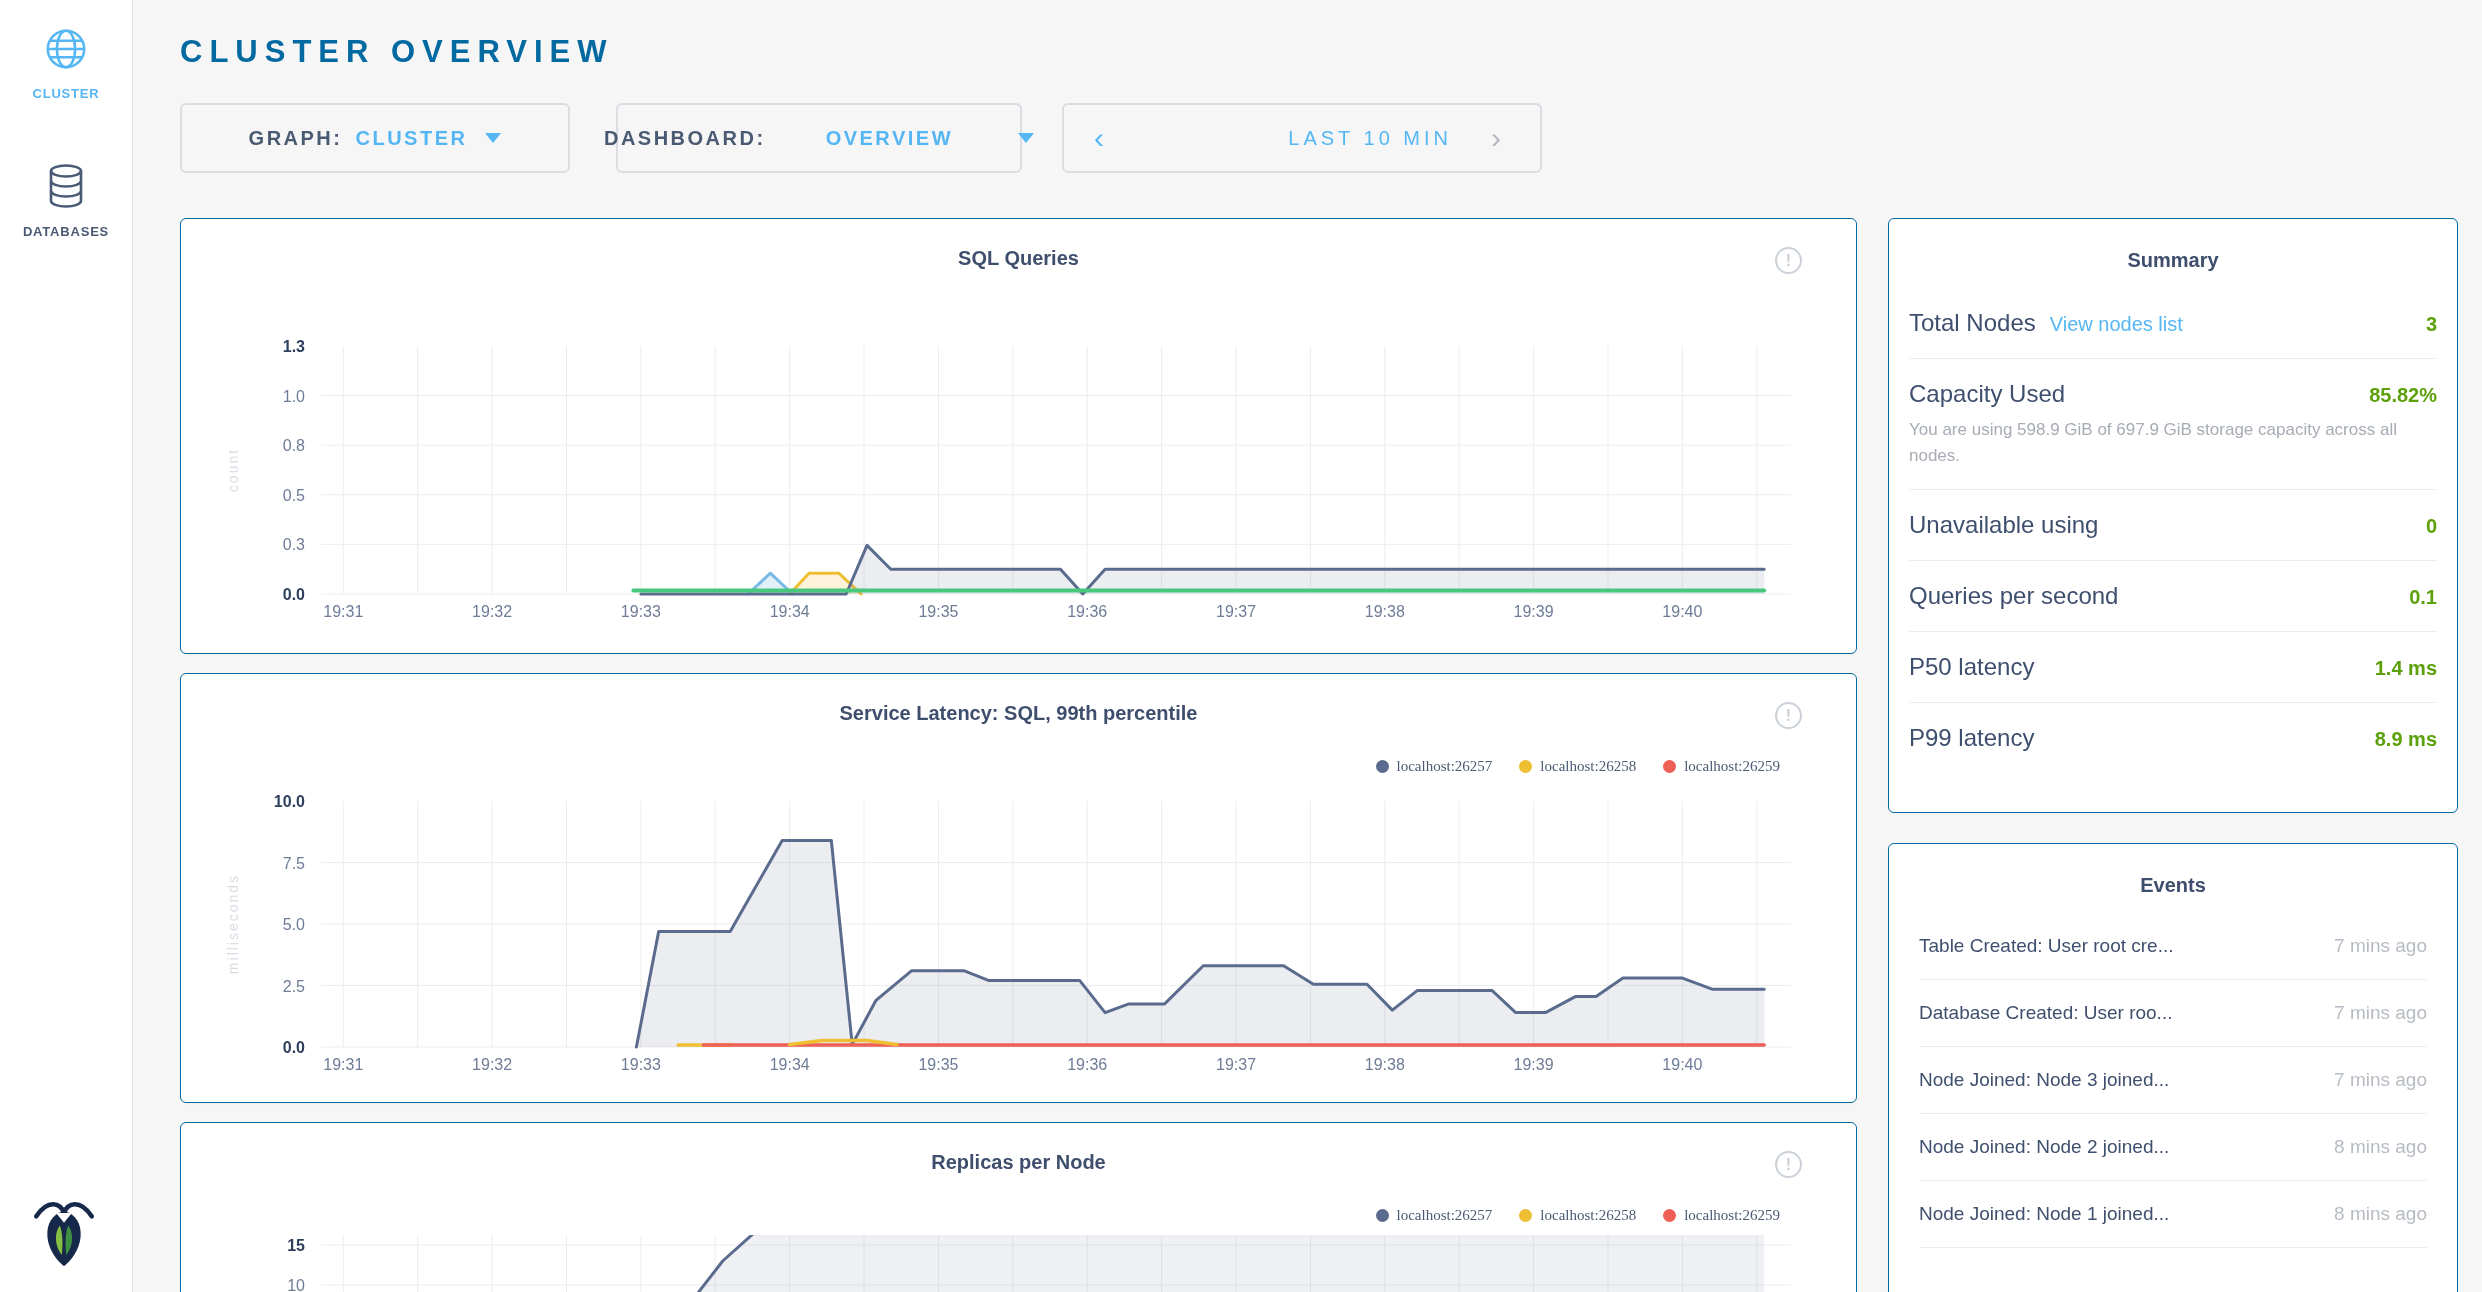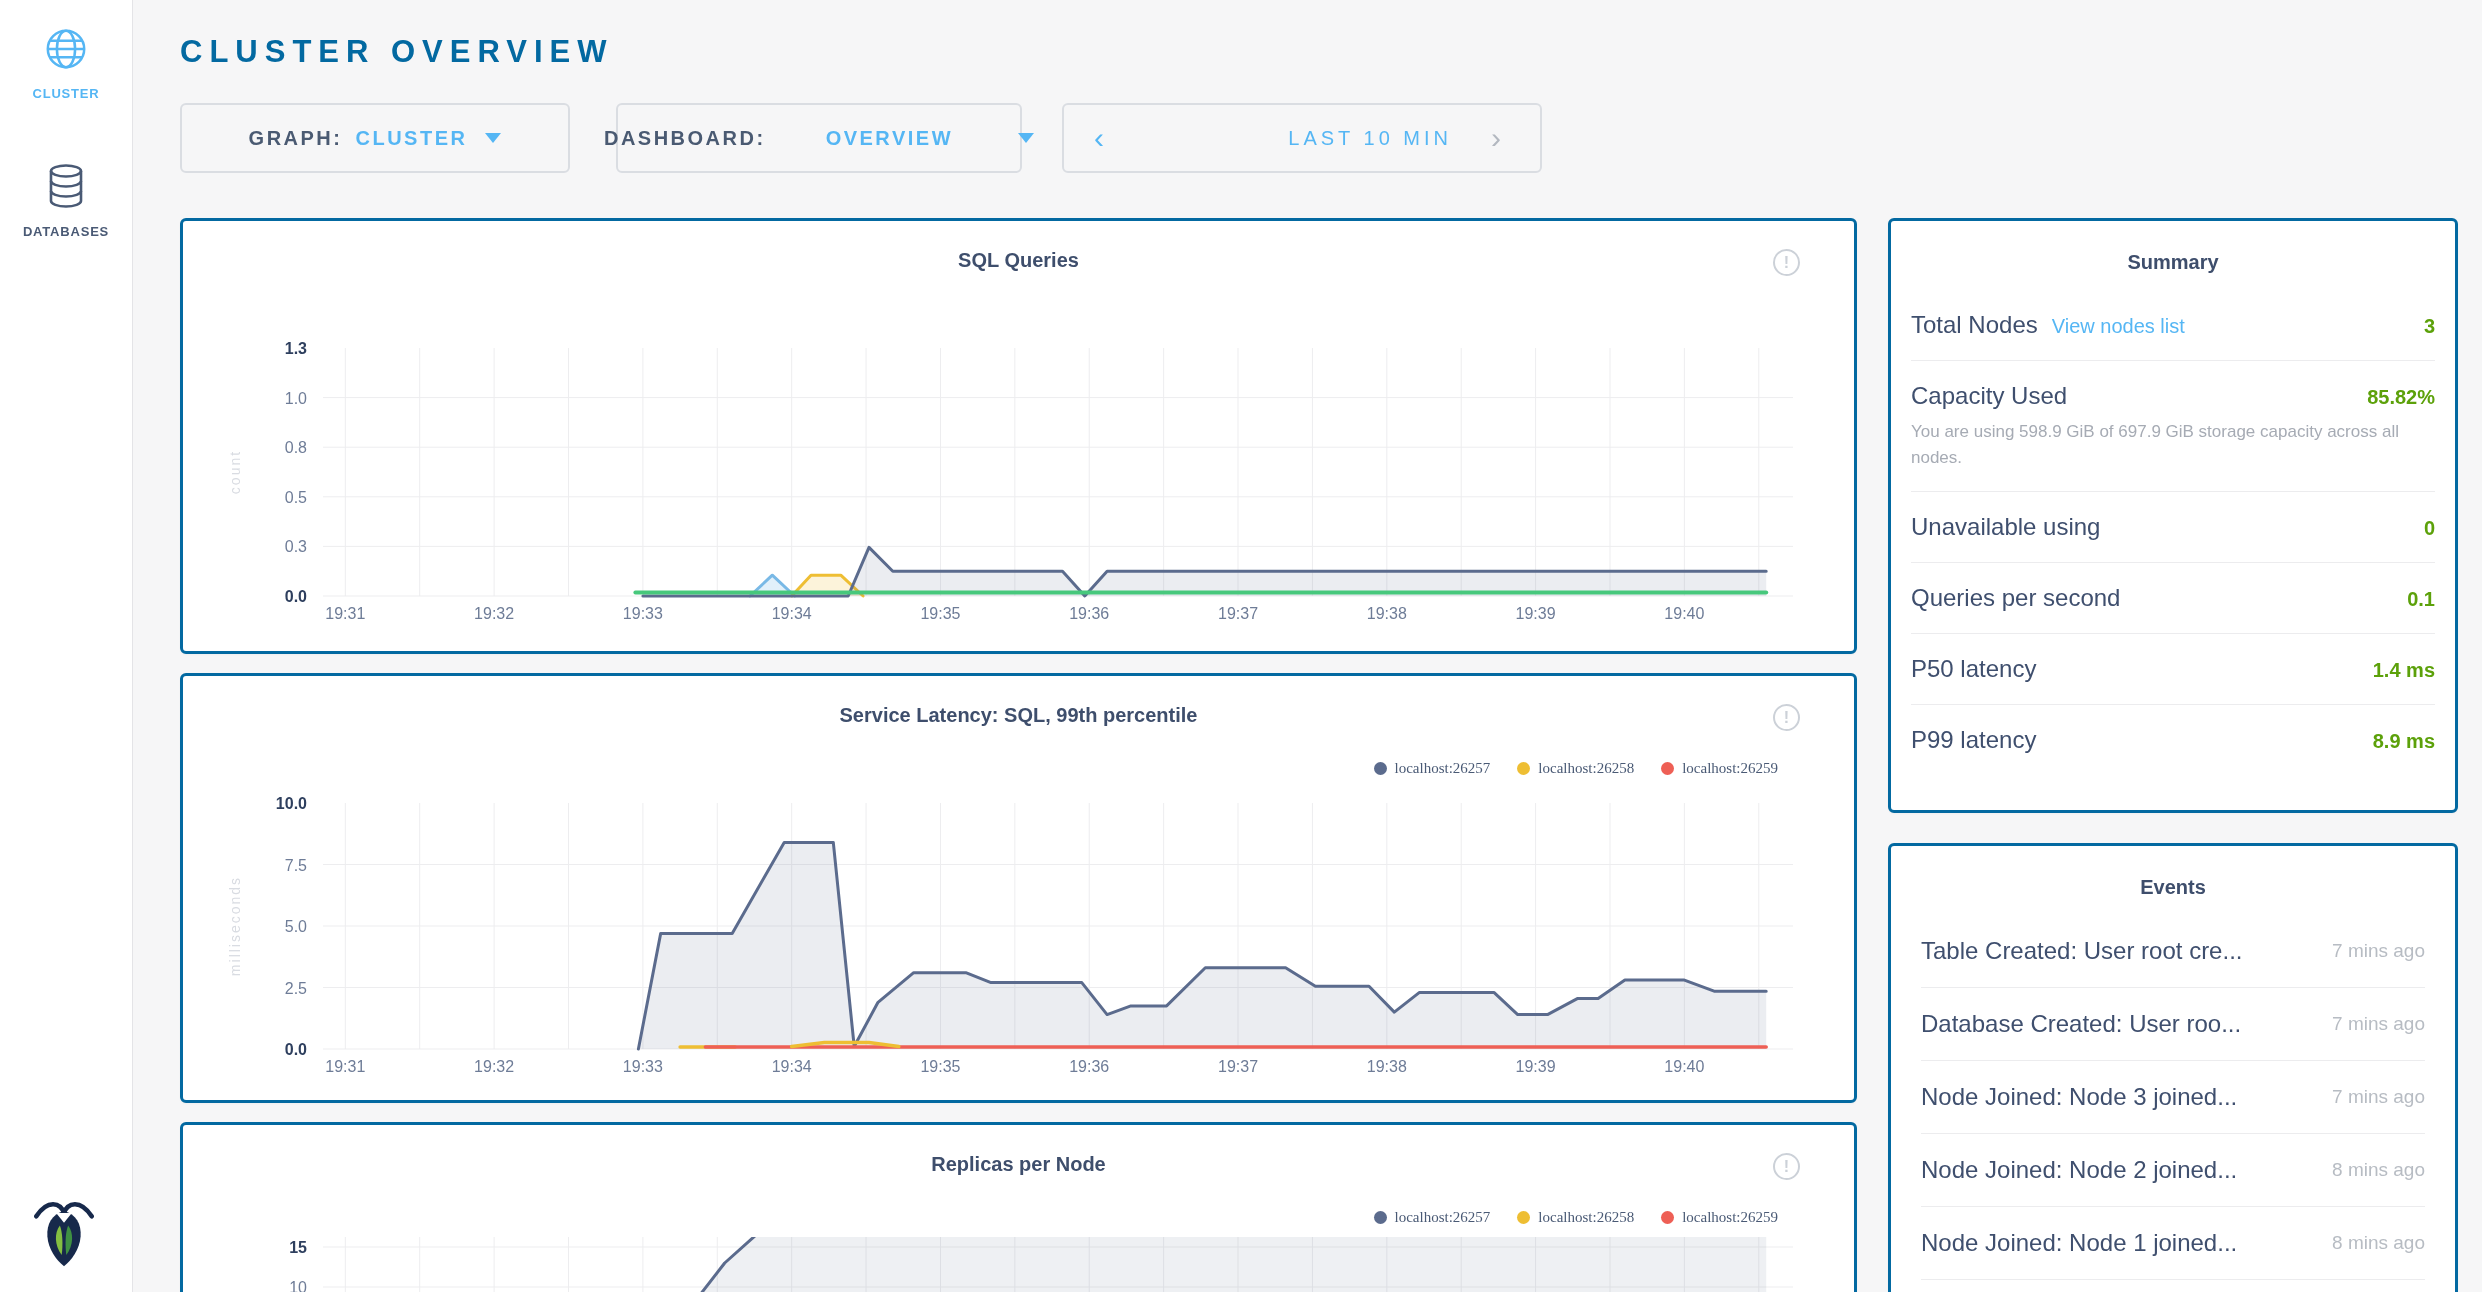--- a/index.html
+++ b/index.html
@@ -34,21 +34,21 @@
                 border-radius:6px; display:flex; overflow:hidden; }
   .timewindow button { border:none; background:transparent; cursor:pointer; }
   .tw-prev { width:70px; border-right:2px solid #dadde2; color:#55b6f4; font-size:30px; }
   .tw-label { flex:1; color:#55b6f4; font-weight:400; font-size:20px; letter-spacing:4px;text-align:right; }
   .tw-next { width:88px; border-left:2px solid #dadde2; background:#f0f0f2; color:#b3b8c0; font-size:30px; }
 
   .content { display:flex; margin-top:45px; align-items:flex-start; }
   .charts-col { width:1677px; }
   .side-col { width:570px; margin-left:31px; }
 
-  .card { background:#fff; border:3px solid #0369a1; border-radius:6px;
+  .card { background:#fff; border:1px solid #0369a1; border-radius:6px;
           box-shadow:0 1px 2px rgba(0,0,0,0.03); }
 
   
   .chart-card { position:relative; overflow:hidden; margin-bottom:19px; }
   .card-title { position:absolute; top:28px; left:0; right:0; text-align:center;
                 font-size:20px; font-weight:700; color:#3e4e6c; }
   .info-icon { position:absolute; top:28px; right:54px; width:27px; height:27px;
                border:2px solid #ccd1d8; border-radius:50%; color:#ccd1d8; font-weight:700;
                font-size:16px; display:flex; align-items:center; justify-content:center; cursor:pointer; }
   .legend { position:absolute; top:84px; right:76px; display:flex; gap:27px; }
@@ -66,21 +66,21 @@
   .summary-card { height:595px; margin-bottom:30px; padding:0 20px; }
   .events-card  { height:640px; padding:0 30px; overflow:hidden; }
   .s-row { display:flex; flex-wrap:wrap; align-items:baseline; padding:21px 0; }
   .s-row + .s-row { border-top:1px solid #ececee; }
   .s-label { font-size:24px; color:#3f4f6e; }
   .s-link { font-size:20px; color:#55b6f4; margin-left:14px; cursor:pointer; text-decoration:none; }
   .s-value { margin-left:auto; font-size:20px; font-weight:700; color:#5ca10a; }
   .s-sub { flex-basis:100%; margin-top:9px; font-size:17px; color:#a6abb4; line-height:1.5; }
   .e-row { display:flex; justify-content:space-between; align-items:center; padding:22px 0;
            border-bottom:1px solid #ececee; }
-  .e-text { font-size:24px; color:#3f4f6e; white-space:nowrap; }
+  .e-text { font-size:19px; color:#3f4f6e; white-space:nowrap; }
   .e-time { font-size:19px; color:#b7bcc3; white-space:nowrap; margin-left:12px; }
 </style>
 </head>
 <body>
 
 <aside class="sidebar">
   <a class="nav-item active">
     <span>
       <svg width="46" height="46" viewBox="0 0 48 48" fill="none" stroke="#55b6f4" stroke-width="2.6">
         <circle cx="24" cy="24" r="19"></circle>

